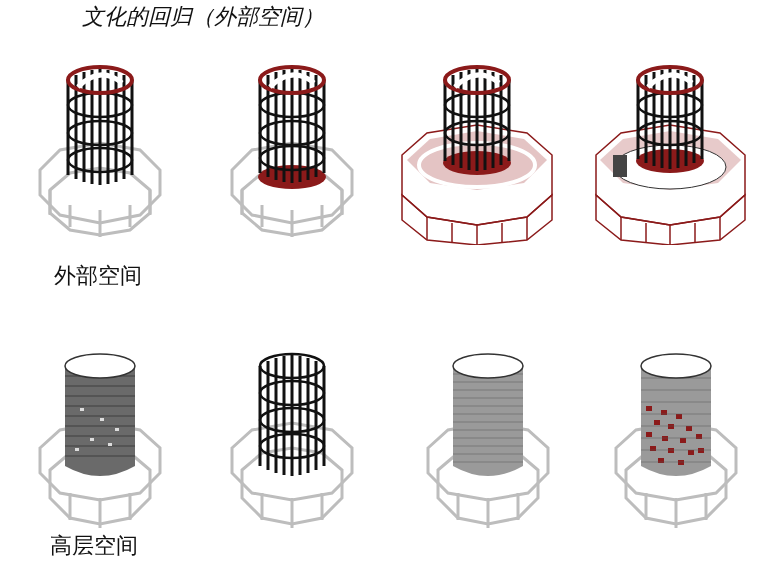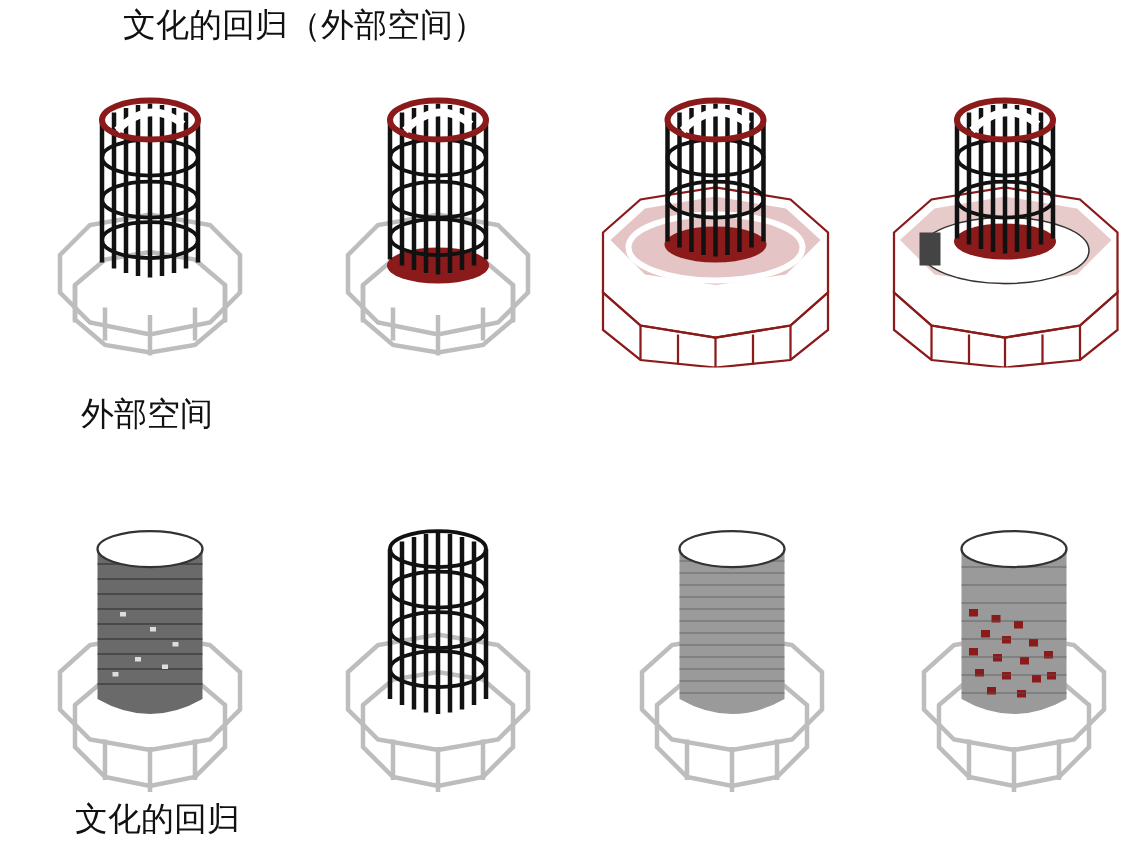--- a/index.html
+++ b/index.html
@@ -5,23 +5,23 @@
   html, body { margin:0; padding:0; background:#ffffff; }
   body { width:758px; height:564px; position:relative; overflow:hidden;
          font-family:"DejaVu Sans", sans-serif; color:#111; }
   .label { position:absolute; font-size:22px; letter-spacing:0px; color:#111; white-space:nowrap; }
   .model { position:absolute; }
   svg { display:block; }
 </style>
 </head>
 <body>
 
-<div class="label" style="left:82px; top:2px; font-size:22px;">文化的回归（外部空间）</div>
+<div class="label" style="left:82px; top:2px; font-size:22px;font-style:italic;">文化的回归（外部空间）</div>
 <div class="label" style="left:54px; top:261px;">外部空间</div>
-<div class="label" style="left:50px; top:531px;">文化的回归</div>
+<div class="label" style="left:50px; top:531px;">高层空间</div>
 
 <div class="model" style="left:30px; top:55px;">
   <svg width="140" height="185" viewBox="0 0 140 185">
 
     <g fill="none" stroke="#bdbdbd" stroke-width="3">
       <polygon points="10,115 30,95 70,88 110,95 130,115 130,140 110,160 70,168 30,160 10,140"></polygon>
       <polygon points="20,135 40,118 70,113 100,118 120,135 120,158 100,175 70,180 40,175 20,158"></polygon>
       <line x1="20" y1="135" x2="20" y2="160"></line>
         <line x1="40" y1="150" x2="40" y2="172"></line>
       <line x1="70" y1="155" x2="70" y2="182"></line>

